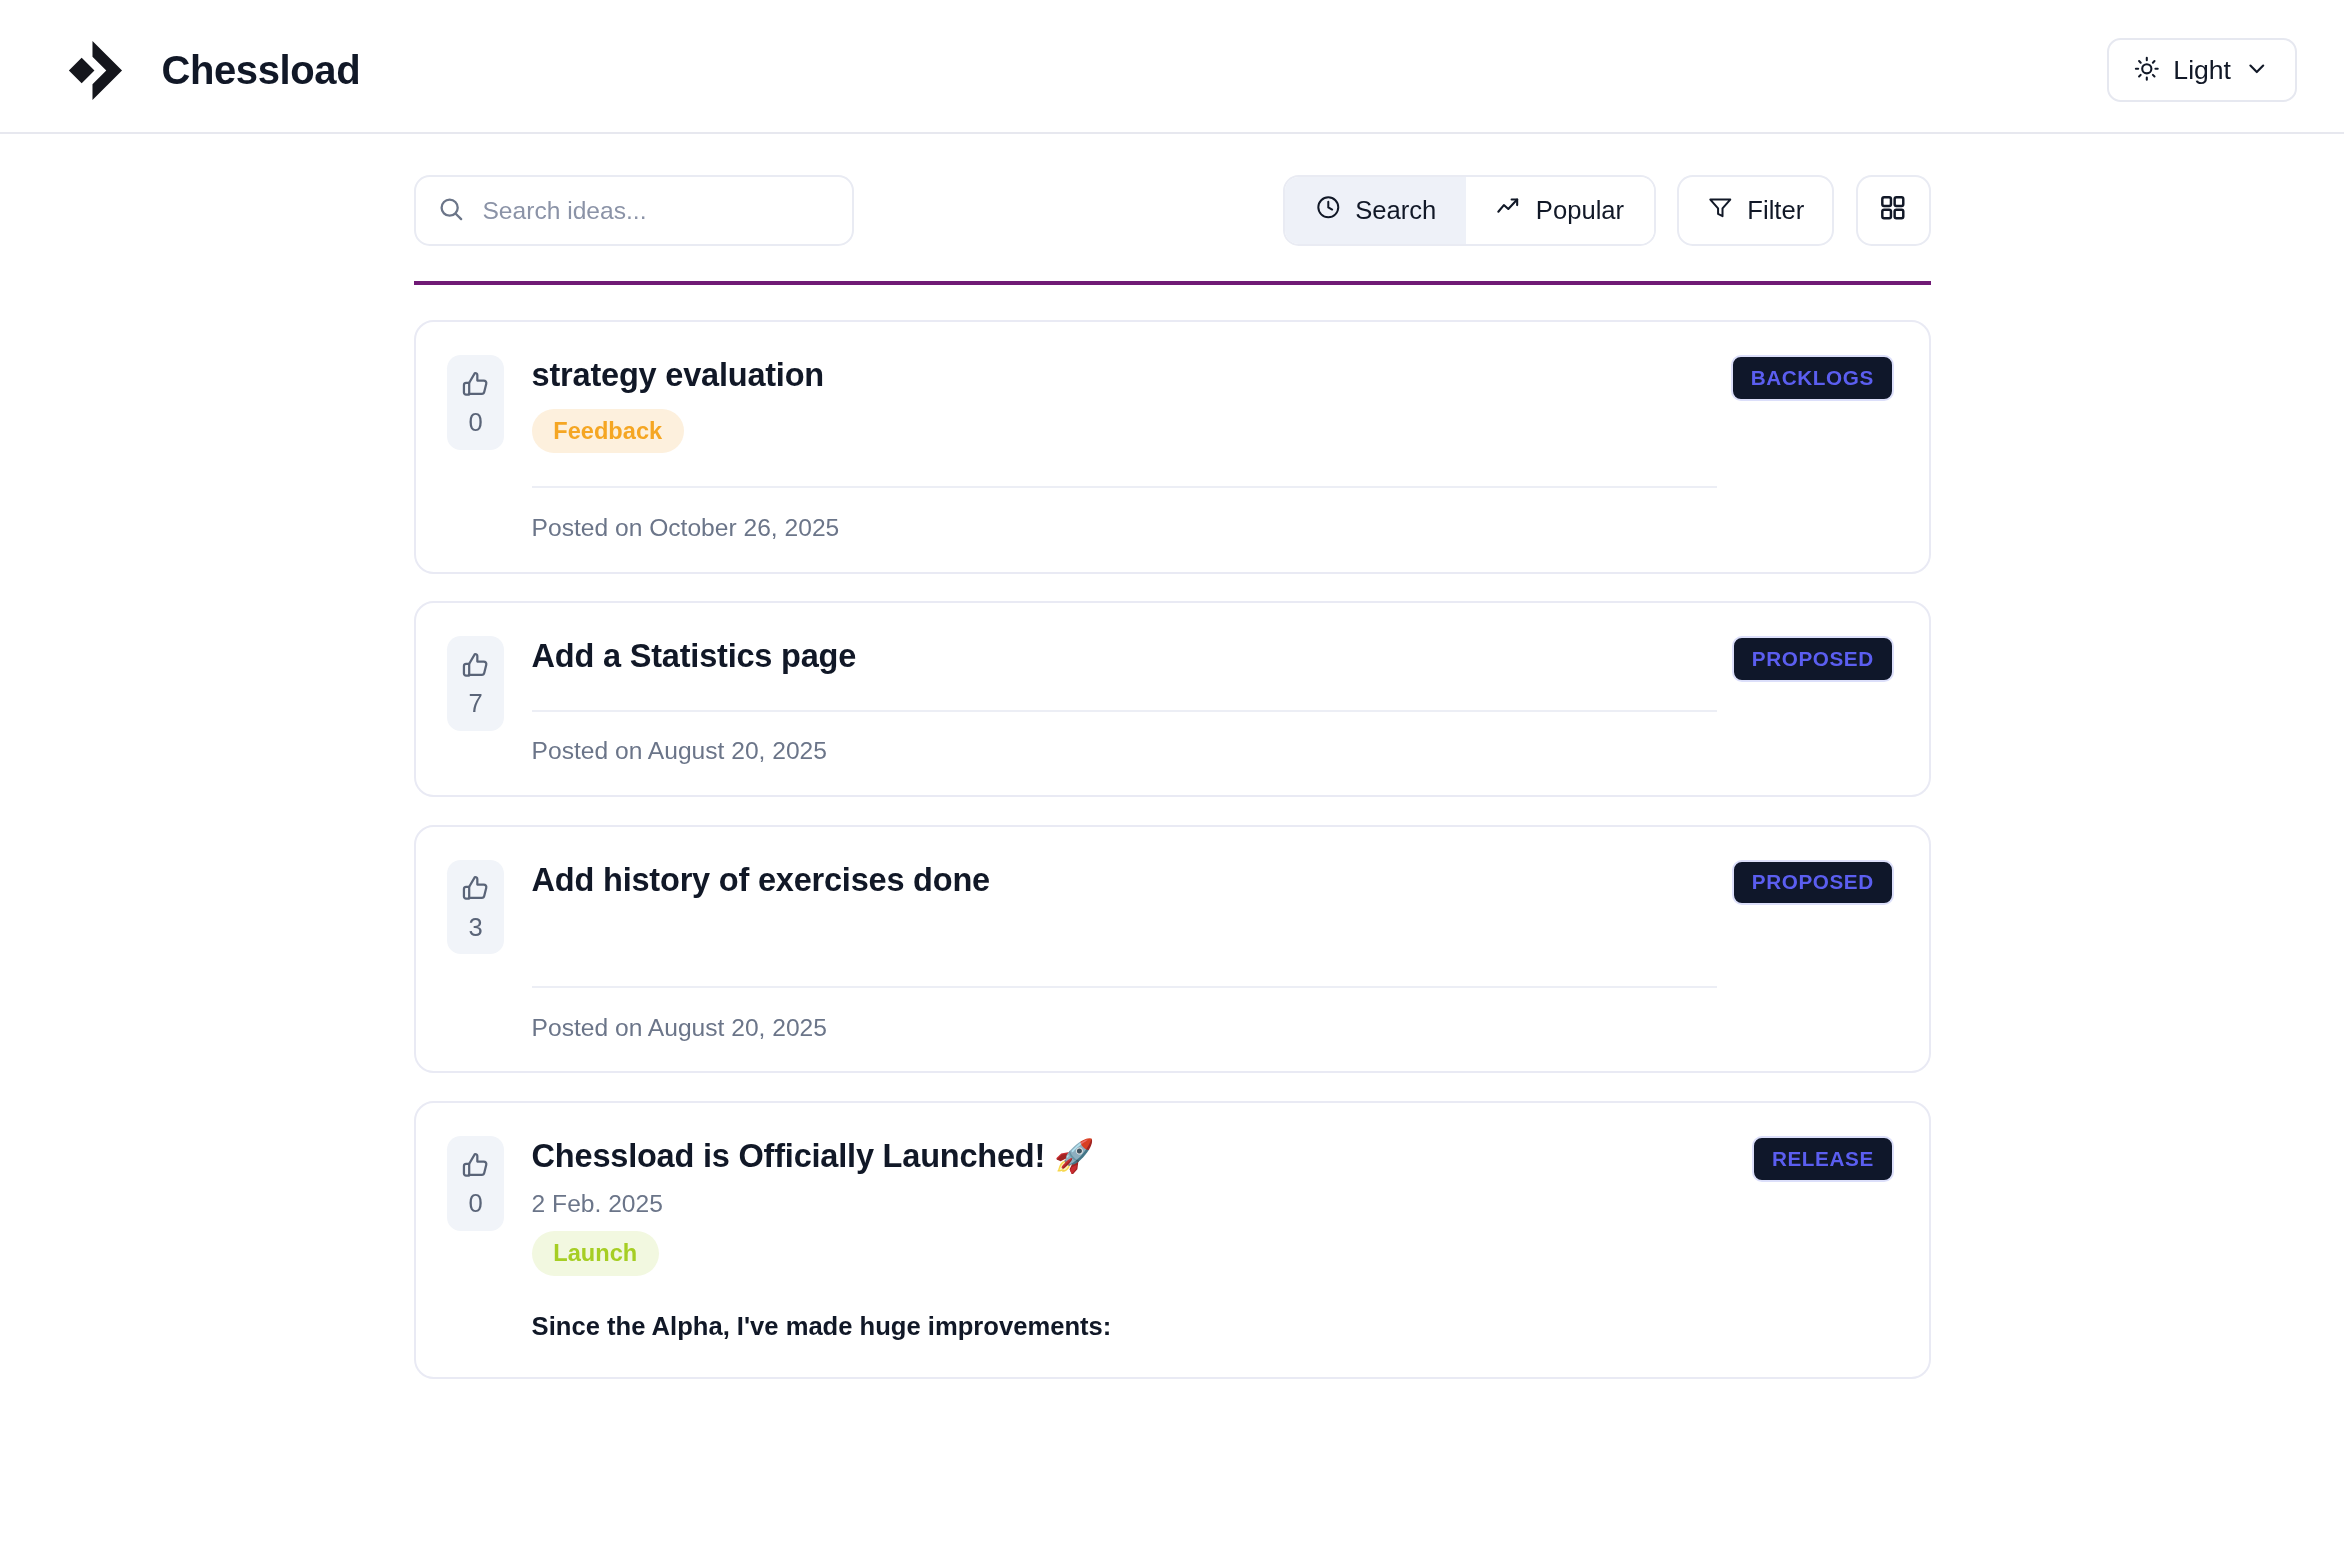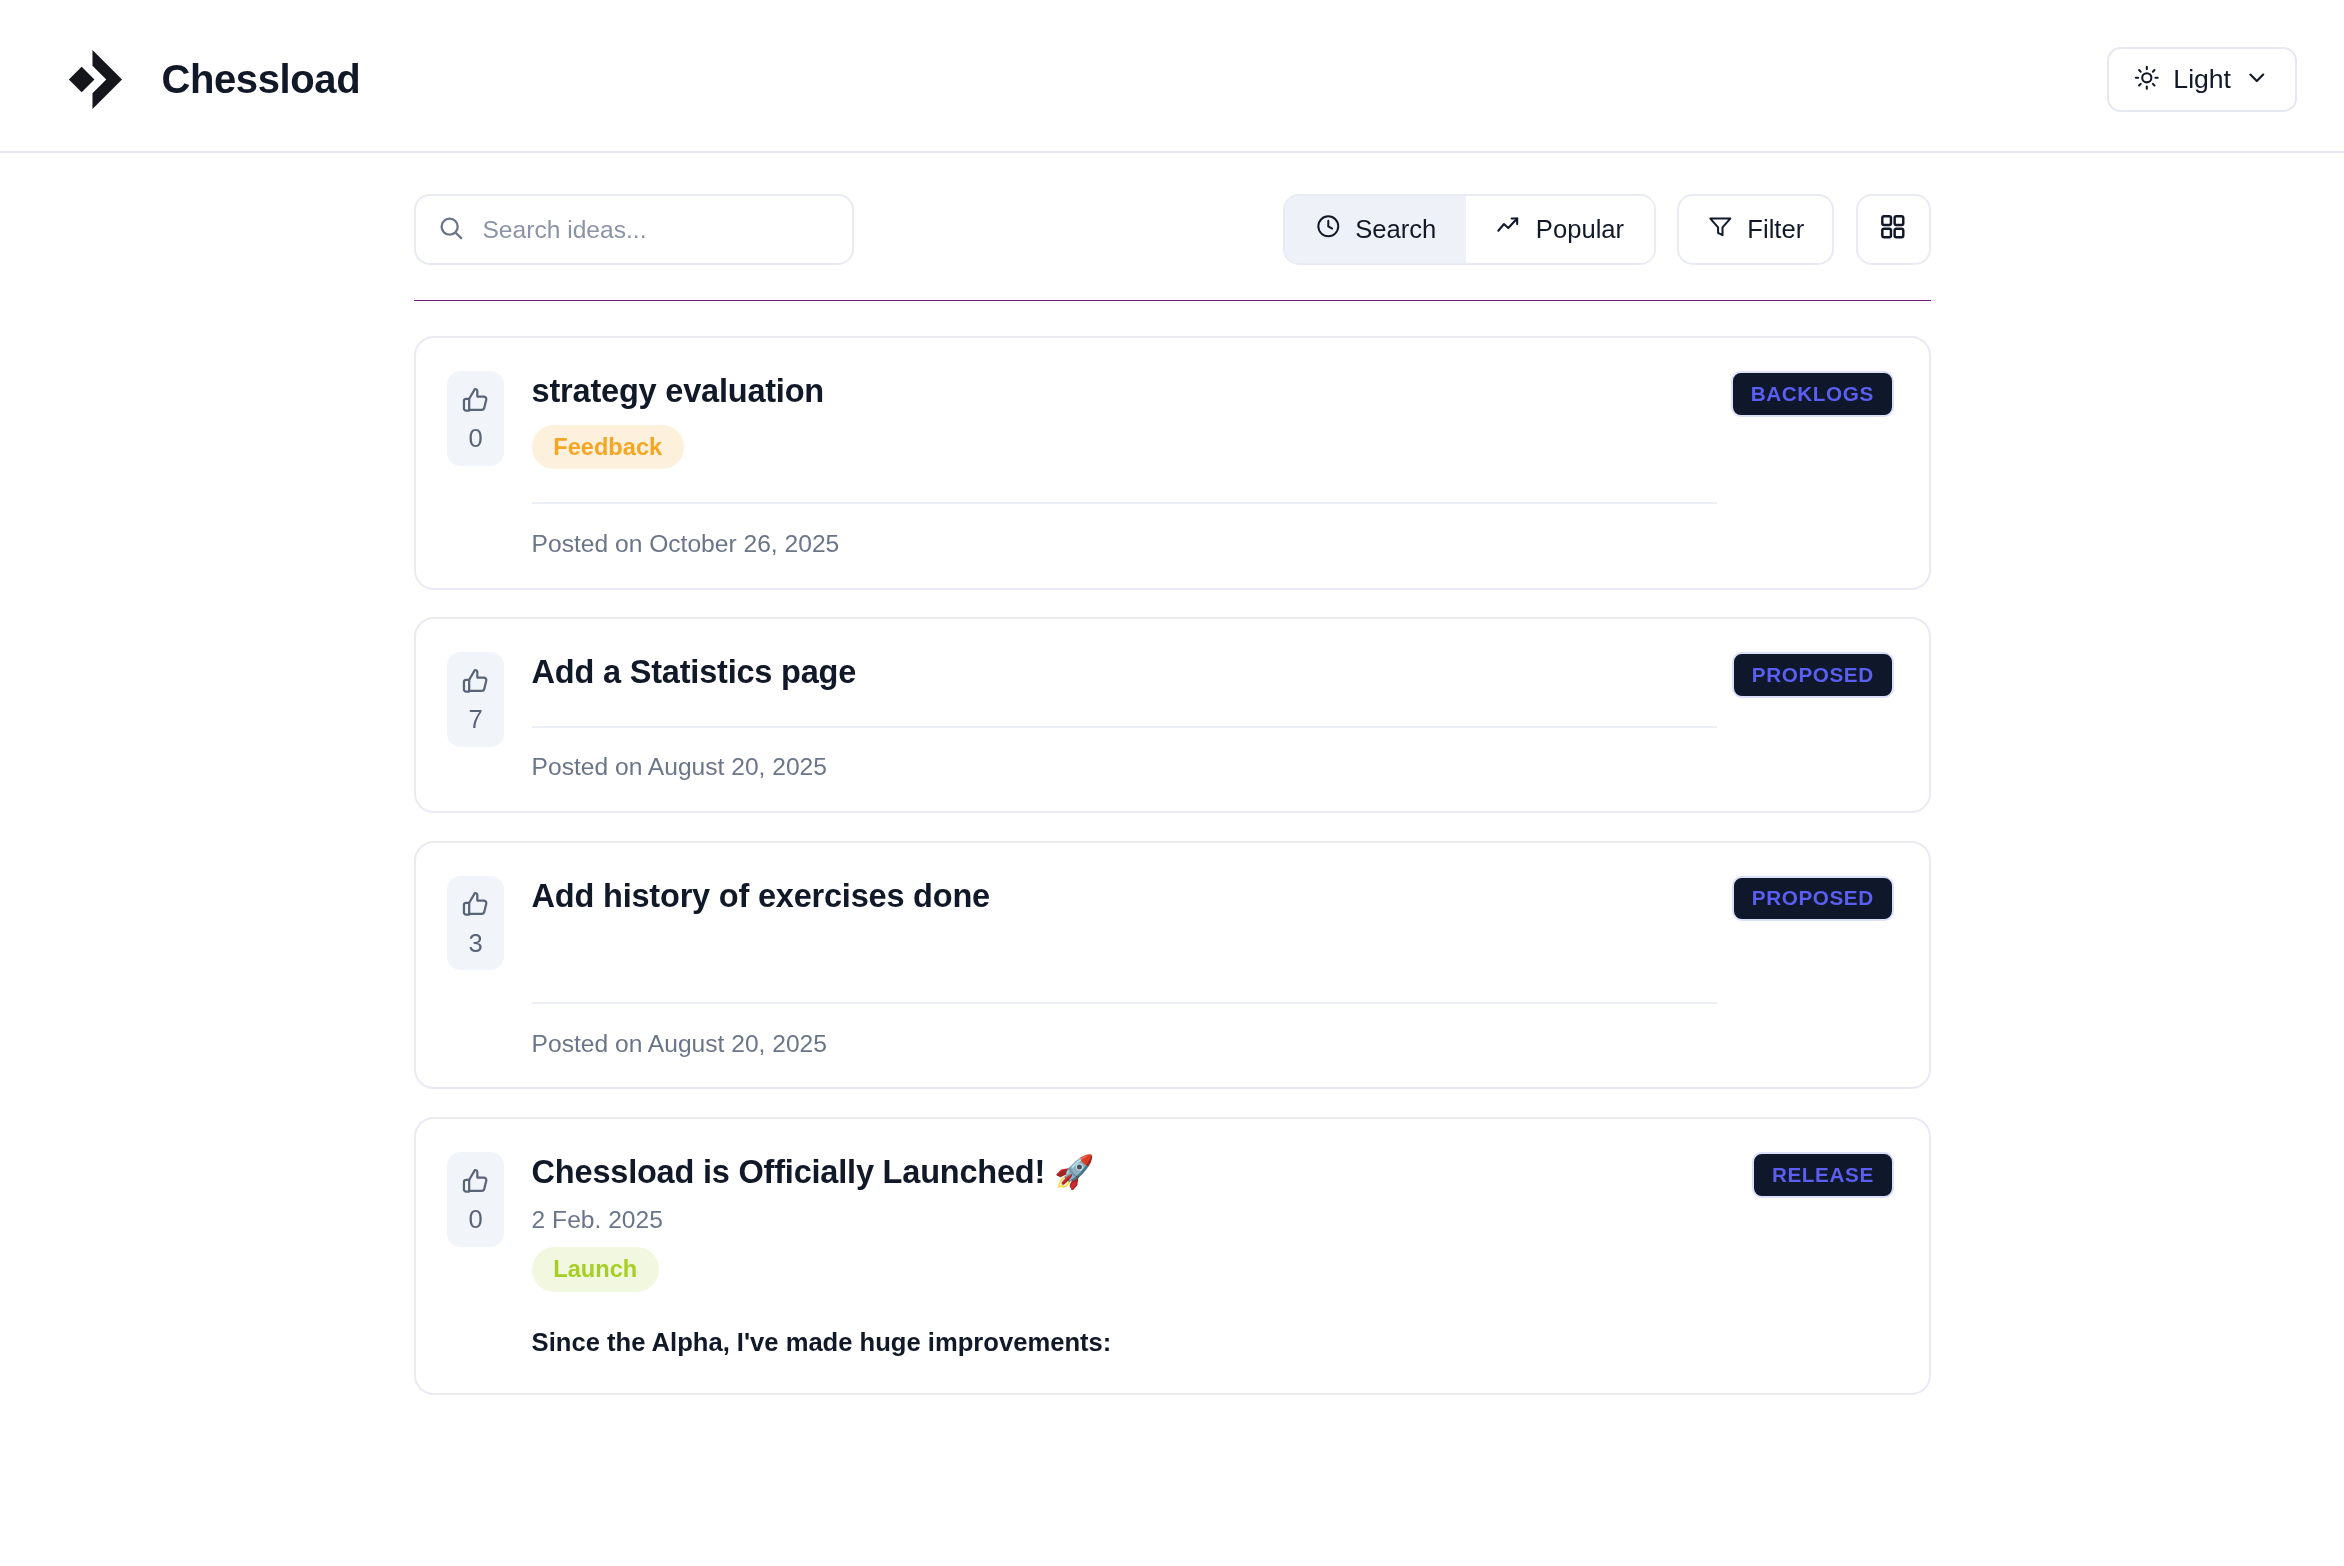--- a/index.html
+++ b/index.html
@@ -7,21 +7,21 @@
     width: 2344px;
     height: 1566px;
     background: #ffffff;
     font-family: "Liberation Sans", sans-serif;
     -webkit-font-smoothing: antialiased;
     overflow: hidden;
   }
 
   
   .app-header {
-    height: 153px;
+    height: 134px;
     width: 100%;
     border-bottom: 2px solid #e7e8ef;
     display: flex;
     align-items: center;
     justify-content: space-between;
     padding: 8px 47px 0 53px;
     background: #ffffff;
   }
   .brand { display: flex; align-items: center; gap: 31.5px; }
   .brand-logo { width: 77px; height: 63px; display: block; }
@@ -57,21 +57,21 @@
     margin: 0 auto;
     padding-top: 41px;
   }
 
   
   .toolbar {
     display: flex;
     align-items: center;
     justify-content: space-between;
     padding-bottom: 35px;
-    border-bottom: 1px solid #701a75;
+    border-bottom: 4px solid #701a75;
   }
   .search-box {
     width: 440px;
     height: 71px;
     border: 2px solid #e9ebf3;
     border-radius: 15.8px;
     display: flex;
     align-items: center;
     gap: 17.7px;
     padding: 0 21.7px;

